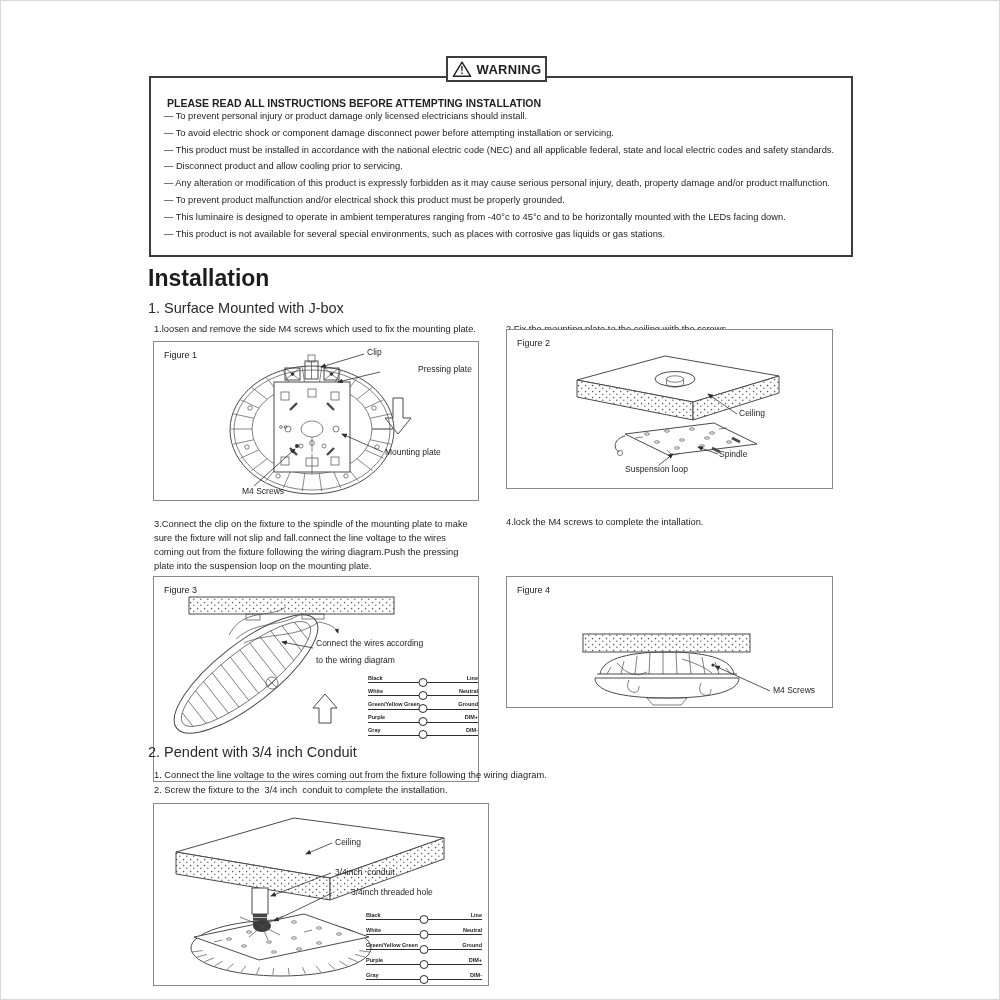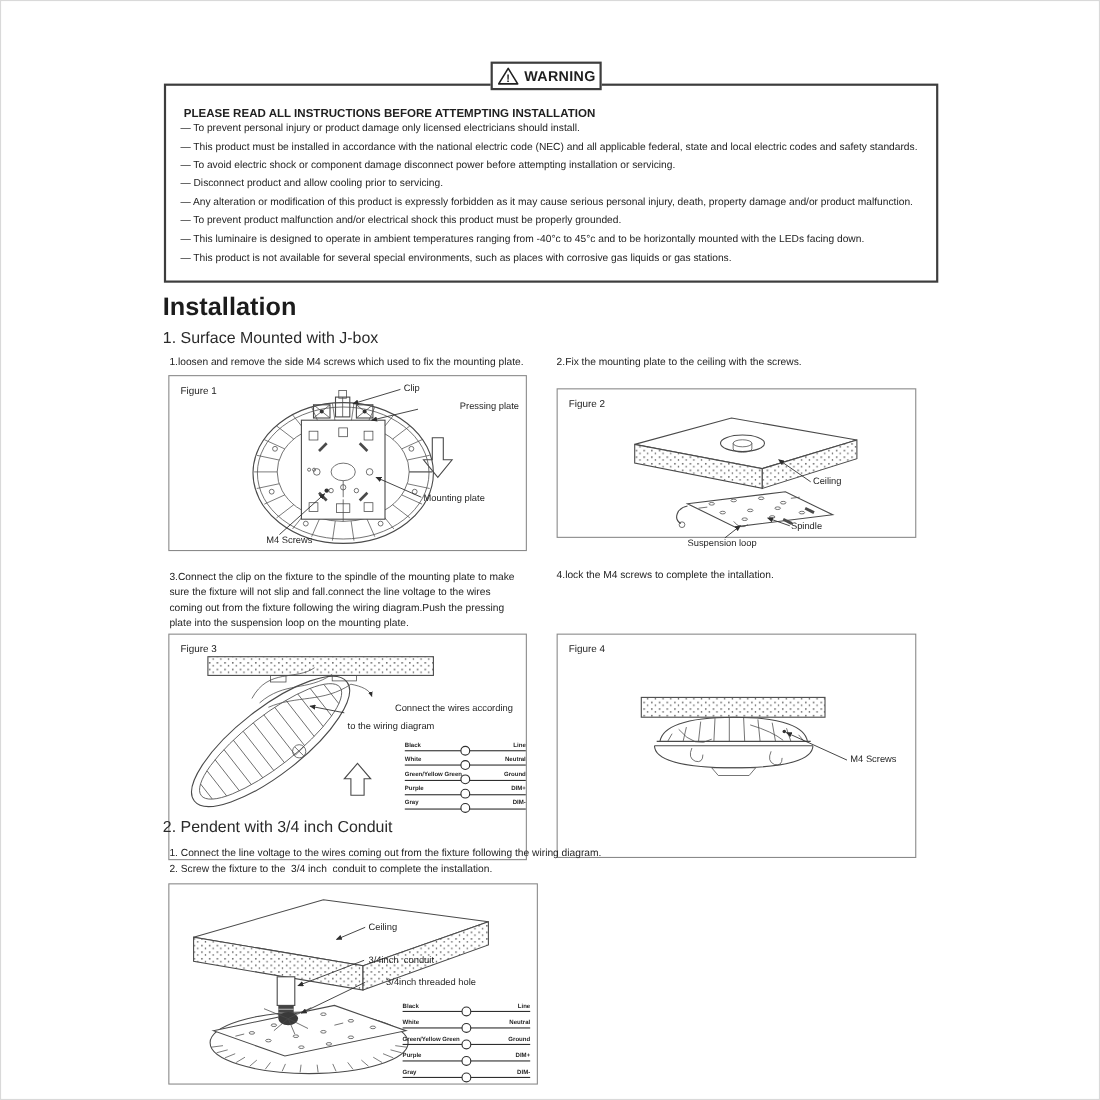--- a/index.html
+++ b/index.html
@@ -62,22 +62,22 @@
   <div class="warn-badge">
     <svg width="20" height="18" viewBox="0 0 22 19">
       <path d="M11 2 L20.5 17.5 L1.5 17.5 Z" fill="none" stroke="#222" stroke-width="1.6" stroke-linejoin="round"></path>
       <text x="11" y="15.5" font-size="11" font-weight="bold" fill="#222" text-anchor="middle">!</text>
     </svg>
     <span>WARNING</span>
   </div>
   <div class="warn-head">PLEASE READ ALL INSTRUCTIONS BEFORE ATTEMPTING INSTALLATION</div>
   <div class="warn-list">
     <div class="warn-item">— To prevent personal injury or product damage only licensed electricians should install.</div>
+    <div class="warn-item">— To avoid electric shock or component damage disconnect power before attempting installation or servicing.</div>
     <div class="warn-item">— This product must be installed in accordance with the national electric code (NEC) and all applicable federal, state and local electric codes and safety standards.</div>
-    <div class="warn-item">— To avoid electric shock or component damage disconnect power before attempting installation or servicing.</div>
     <div class="warn-item">— Disconnect product and allow cooling prior to servicing.</div>
     <div class="warn-item">— Any alteration or modification of this product is expressly forbidden as it may cause serious personal injury, death, property damage and/or product malfunction.</div>
     <div class="warn-item">— To prevent product malfunction and/or electrical shock this product must be properly grounded.</div>
     <div class="warn-item">— This luminaire is designed to operate in ambient temperatures ranging from -40°c to 45°c and to be horizontally mounted with the LEDs facing down.</div>
     <div class="warn-item">— This product is not available for several special environments, such as places with corrosive gas liquids or gas stations.</div>
   </div>
 
   <div class="h1">Installation</div>
   <div class="h2" style="left:147px;top:299px;">1. Surface Mounted with J-box</div>
   <div class="step" style="left:153px;top:323px;">1.loosen and remove the side M4 screws which used to fix the mounting plate.</div>
@@ -164,21 +164,21 @@
       <line class="ldr" x1="229" y1="110" x2="188" y2="92" marker-end="url(#arr)"></line>
       <line class="ldr" x1="100" y1="144" x2="141" y2="107" marker-end="url(#arr)"></line>
     </svg>
     <div class="fcap">Figure 1</div>
     <div class="flabel" style="left:213px;top:5px;">Clip</div>
     <div class="flabel" style="left:228px;top:22px;padding-left:36px;">Pressing plate</div>
     <div class="flabel" style="left:231px;top:105px;">Mounting plate</div>
     <div class="flabel" style="left:88px;top:144px;">M4 Screws</div>
   </div>
 
-  <div class="figbox" style="left:505px;top:352px;width:327px;height:136px;">
+  <div class="figbox" style="left:505px;top:328px;width:327px;height:160px;">
     <svg width="327" height="160" viewBox="0 0 327 160">
       <polygon points="70,50 158,26 272,46 186,72" fill="#fff" stroke="#4a4a4a" stroke-width="1"></polygon>
       <polygon points="70,50 70,67 186,90 186,72" fill="url(#stip)" stroke="#4a4a4a" stroke-width="1"></polygon>
       <polygon points="186,72 186,90 272,63 272,46" fill="url(#stip)" stroke="#4a4a4a" stroke-width="1"></polygon>
       <ellipse class="ln" cx="168" cy="49" rx="20" ry="7.5"></ellipse>
       <ellipse class="lnt" cx="168" cy="49" rx="8.5" ry="3.2"></ellipse>
       <line class="lnt" x1="159.5" y1="49" x2="159.5" y2="54"></line>
       <line class="lnt" x1="176.5" y1="49" x2="176.5" y2="54"></line>
       <path class="lnt" d="M159.5,54 A8.5 3.2 0 0 0 176.5,54"></path>
       <polygon points="118,104 207,93 250,114 161,125" fill="#fff" stroke="#4a4a4a" stroke-width="1"></polygon>
@@ -242,21 +242,21 @@
       <path class="lnt" d="M75,58 C90,30 115,42 132,30"></path>
       <path class="lnt" d="M82,62 C105,42 125,52 148,36"></path>
       <path class="lnt" d="M90,66 C115,55 140,62 165,45"></path>
       <path class="lnt" d="M165,45 C175,47 182,50 184,56" marker-end="url(#arr)"></path>
       <g>
         <polygon class="ln" points="171,117 183,131 177,131 177,146 165,146 165,131 159,131"></polygon>
       </g>
       <line class="ldr" x1="159" y1="71" x2="128" y2="65" marker-end="url(#arr)"></line>
     </svg>
     <div class="fcap">Figure 3</div>
-    <div class="flabel" style="left:162px;top:61px;margin-left:43px;">Connect the wires according</div>
+    <div class="flabel" style="left:162px;top:61px;">Connect the wires according</div>
     <div class="flabel" style="left:162px;top:78px;">to the wiring diagram</div>
     <div class="wiring wiring-sm" style="left:214px;top:93px;">
       <div class="wrow">
           <span class="wl">Black</span>
           <span class="wr">Line</span>
           <span class="wc"></span>
         </div>
       <div class="wrow">
           <span class="wl">White</span>
           <span class="wr">Neutral</span>
@@ -273,21 +273,21 @@
           <span class="wc"></span>
         </div>
       <div class="wrow">
           <span class="wl">Gray</span>
           <span class="wr">DIM-</span>
           <span class="wc"></span>
         </div>
     </div>
   </div>
 
-  <div class="figbox" style="left:505px;top:575px;width:327px;height:204px;padding-left:28px;">
+  <div class="figbox" style="left:505px;top:575px;width:327px;height:132px;padding-left:28px;">
     <svg width="327" height="160" viewBox="0 0 327 160">
       <rect x="76" y="57" width="167" height="18" fill="url(#stip)" stroke="#4a4a4a" stroke-width="1"></rect>
       <path class="ln" d="M93,97 C95,84 115,75 160,75 C205,75 225,84 227,97"></path>
       <line class="lnt" x1="104" y1="90" x2="100" y2="97"></line>
       <line class="lnt" x1="117" y1="84" x2="114" y2="97"></line>
       <line class="lnt" x1="130" y1="79" x2="128" y2="97"></line>
       <line class="lnt" x1="143" y1="76" x2="142" y2="97"></line>
       <line class="lnt" x1="156" y1="75" x2="156" y2="97"></line>
       <line class="lnt" x1="169" y1="75" x2="170" y2="97"></line>
       <line class="lnt" x1="182" y1="77" x2="184" y2="97"></line>

